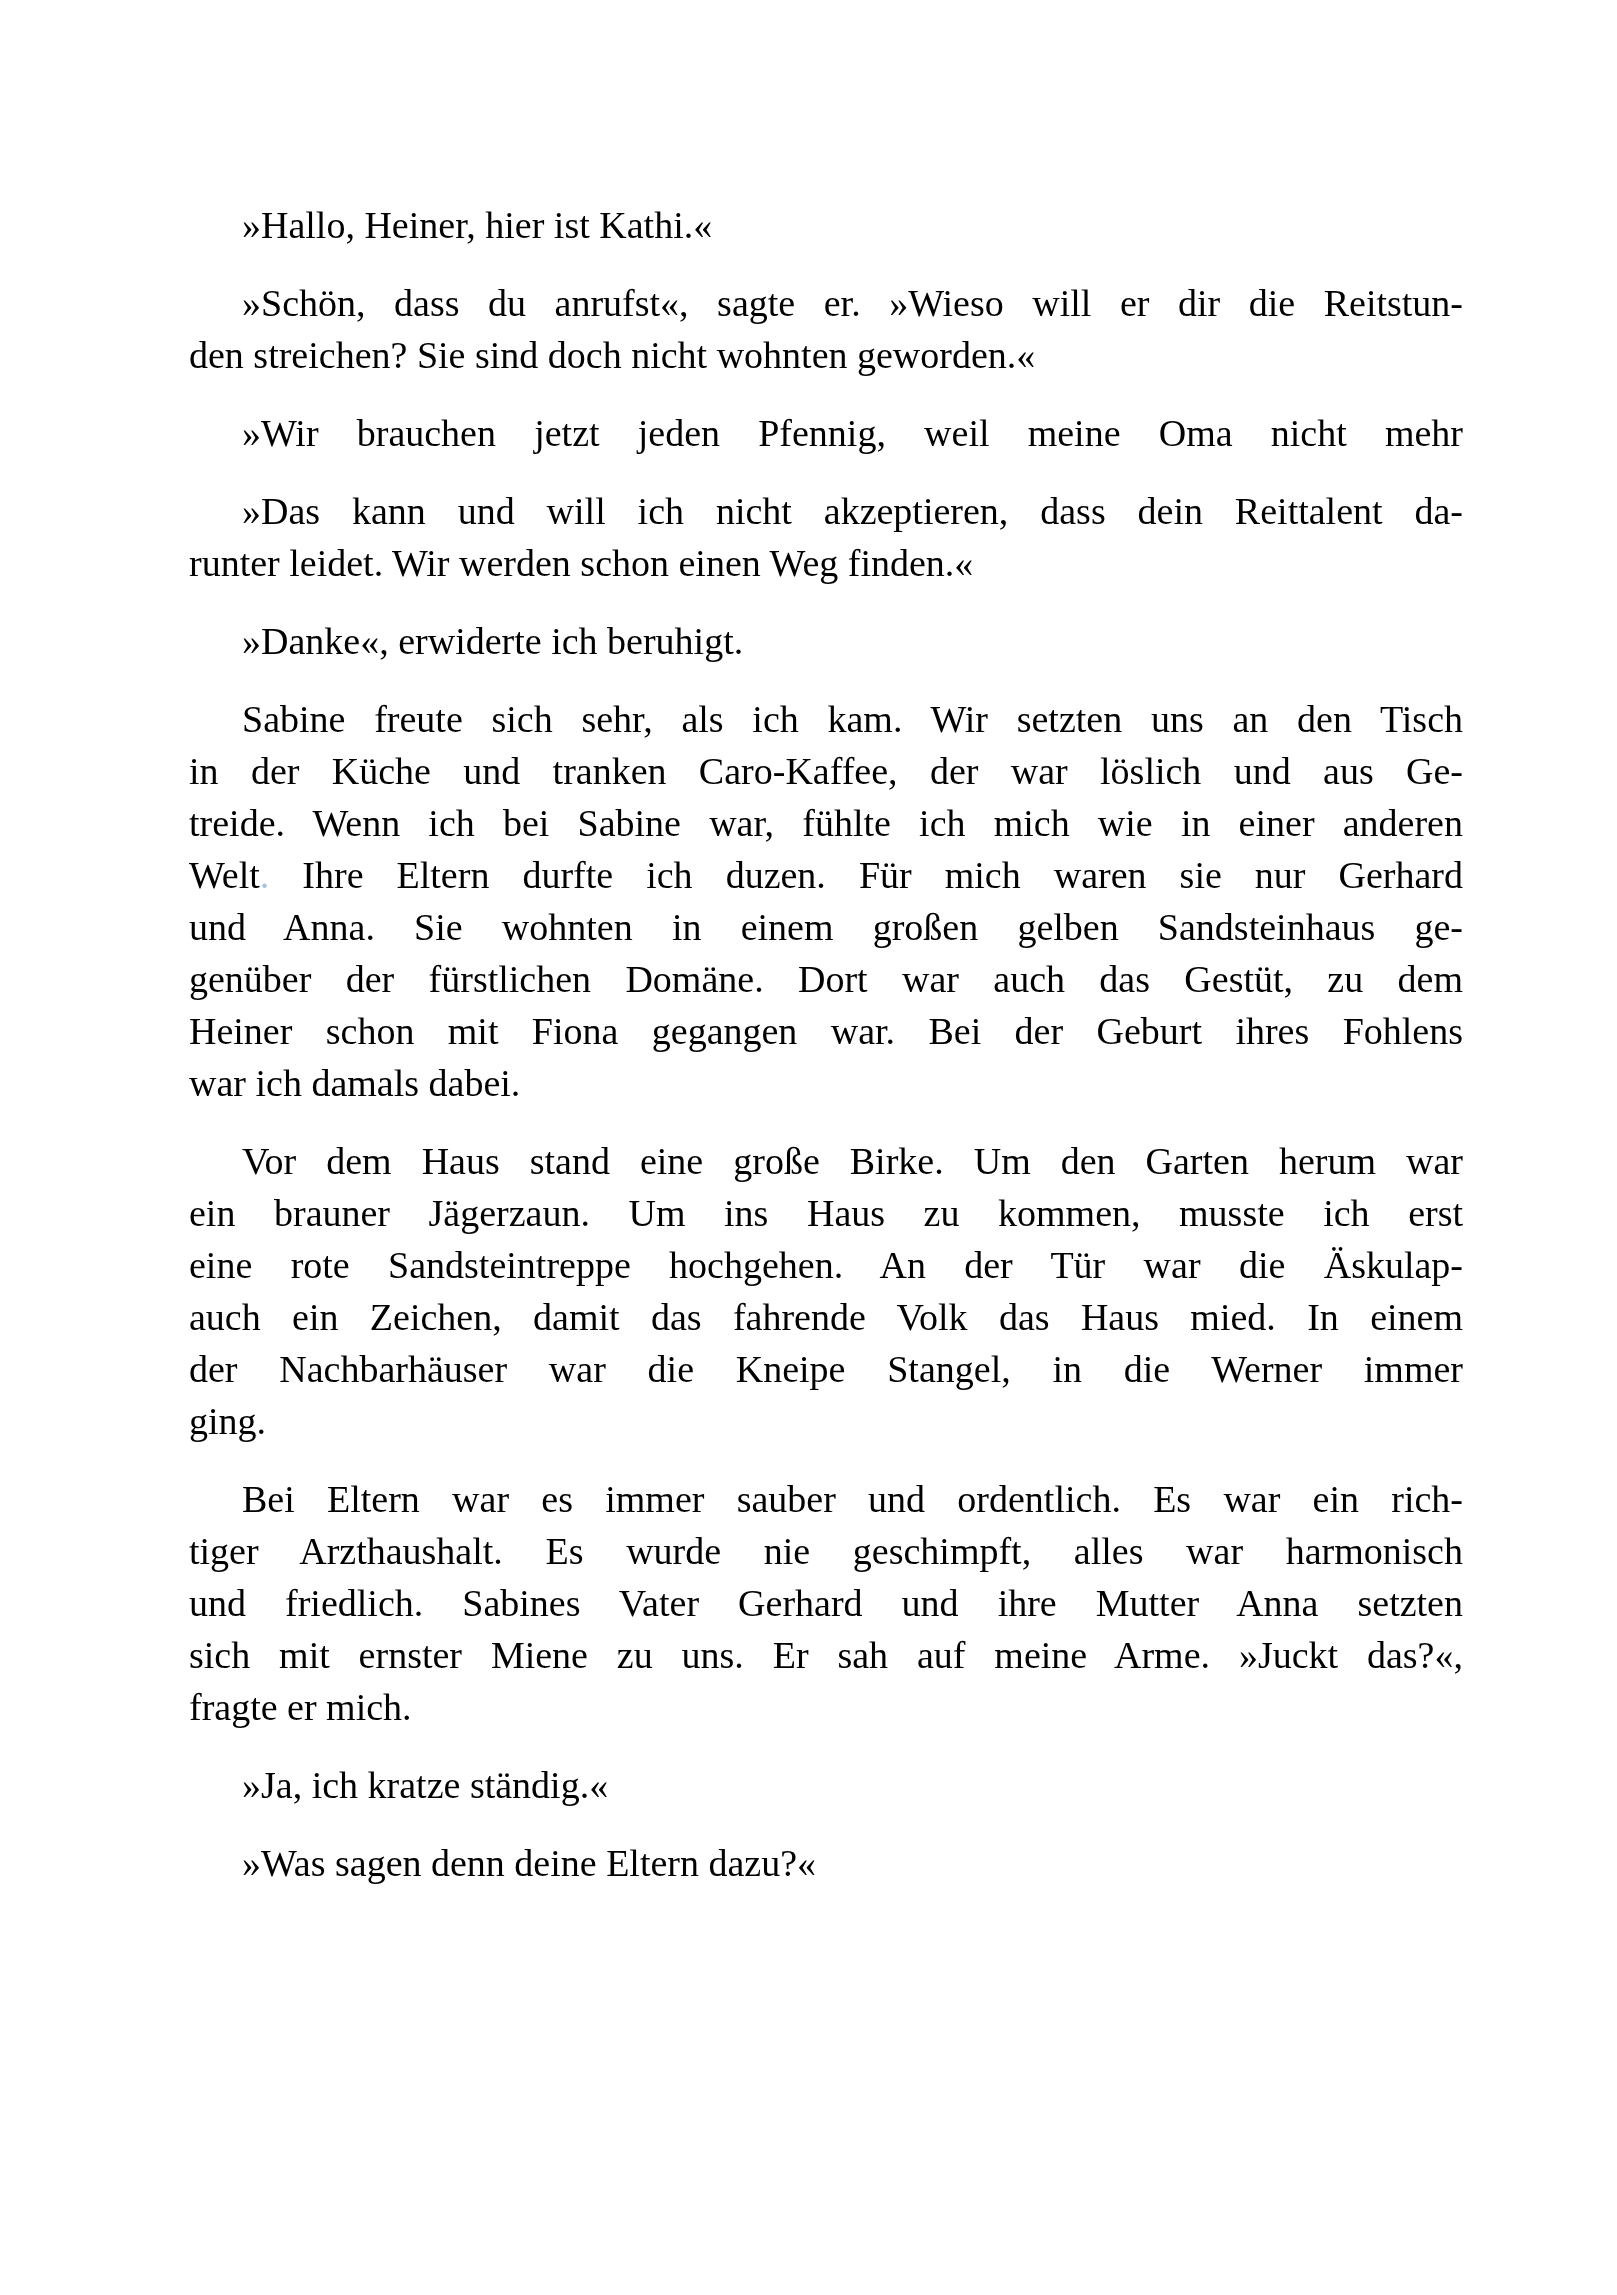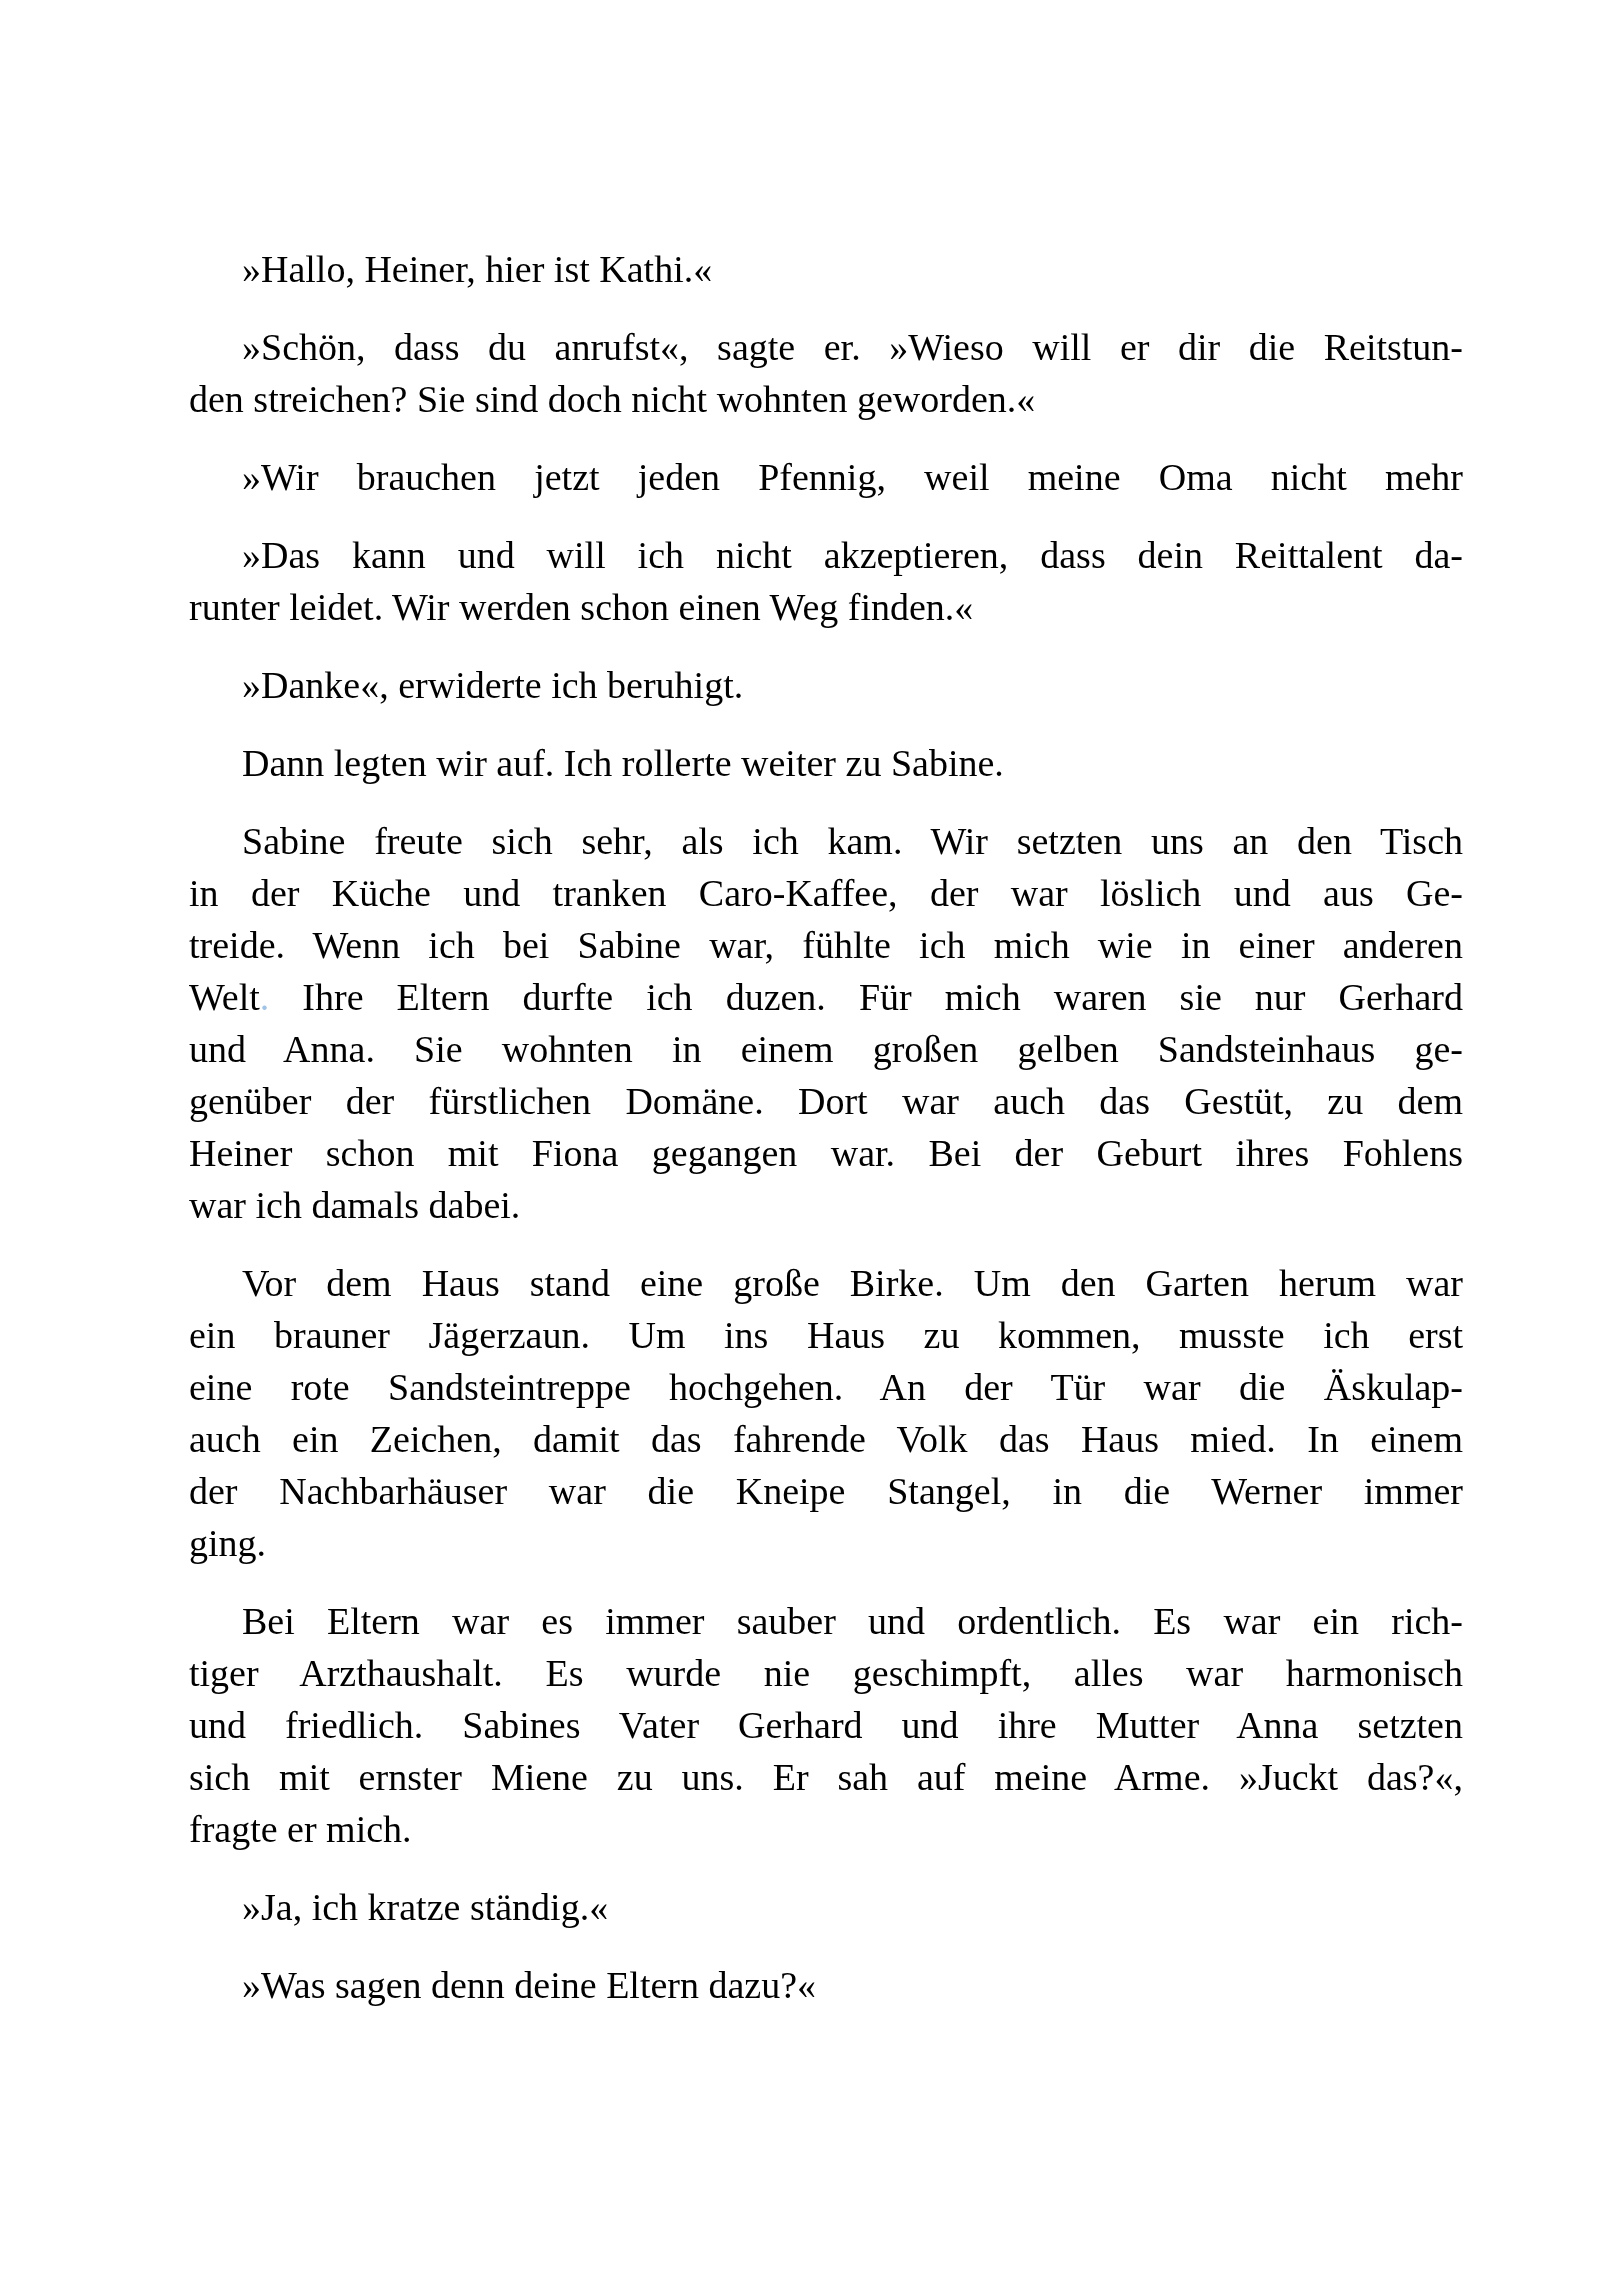--- a/index.html
+++ b/index.html
@@ -13,21 +13,20 @@
     position: relative;
     font-family: "Liberation Serif", "DejaVu Serif", serif;
     color: #000000;
   }
   .book-page {
     position: absolute;
     left: 0; top: 0;
     width: 1618px;
     height: 1628px;
     background: #ffffff;
-    margin-top: 44px;
   }
   .text-block {
     position: absolute;
     left: 189px;
     top: 199px;
     width: 1274px;
     font-size: 38px;
     line-height: 52px;
     letter-spacing: 0;
     color: #000000;
@@ -69,23 +68,20 @@
         <div class="line first just">»Wir brauchen jetzt jeden Pfennig, weil meine Oma nicht mehr</div>
       </div>
       <div class="para">
         <div class="line first just">»Das kann und will ich nicht akzeptieren, dass dein Reittalent da-</div>
         <div class="line">runter leidet. Wir werden schon einen Weg finden.«</div>
       </div>
       <div class="para">
         <div class="line first">»Danke«, erwiderte ich beruhigt.</div>
       </div>
       <div class="para">
-        <div class="line first">Dann legten wir auf. Ich rollerte weiter zu Sabine.</div>
-      </div>
-      <div class="para">
         <div class="line first just">Sabine freute sich sehr, als ich kam. Wir setzten uns an den Tisch</div>
         <div class="line just">in der Küche und tranken Caro-Kaffee, der war löslich und aus Ge-</div>
         <div class="line just">treide. Wenn ich bei Sabine war, fühlte ich mich wie in einer anderen</div>
         <div class="line just"><span>Welt</span><span style="color: rgb(160, 195, 230);">.</span><span> Ihre Eltern durfte ich duzen. Für mich waren sie nur Gerhard</span></div>
         <div class="line just">und Anna. Sie wohnten in einem großen gelben Sandsteinhaus ge-</div>
         <div class="line just">genüber der fürstlichen Domäne. Dort war auch das Gestüt, zu dem</div>
         <div class="line just">Heiner schon mit Fiona gegangen war. Bei der Geburt ihres Fohlens</div>
         <div class="line">war ich damals dabei.</div>
       </div>
       <div class="para">

